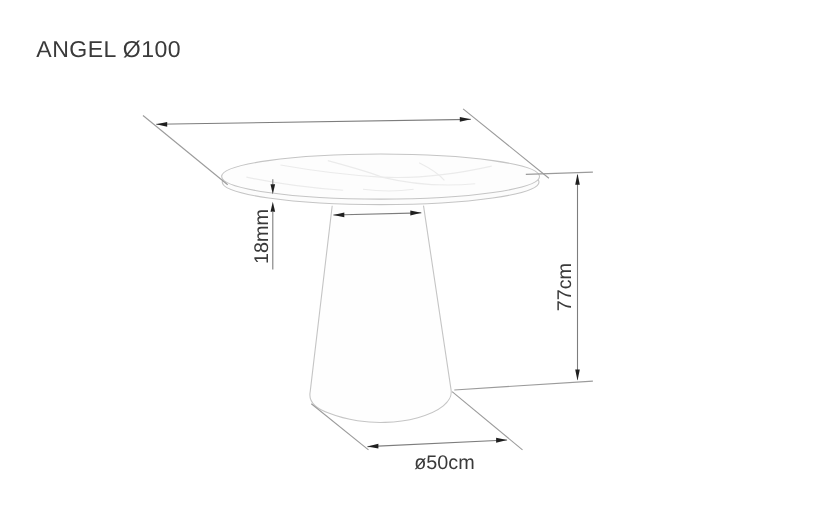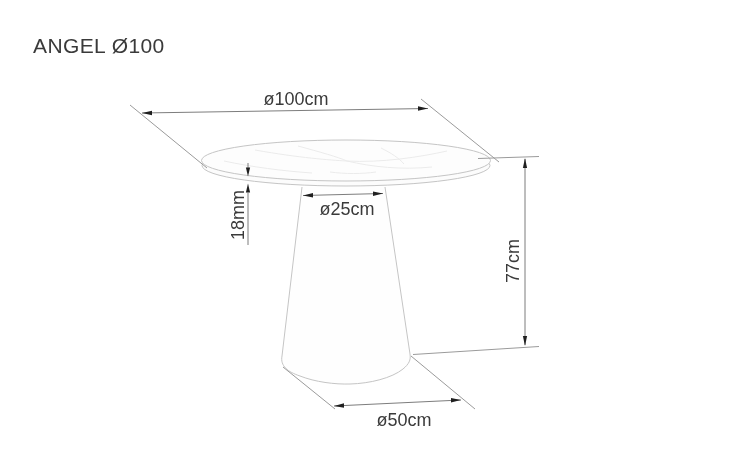--- a/index.html
+++ b/index.html
@@ -120,23 +120,21 @@
 
     <g>
       <line class="ext-line" x1="283" y1="367" x2="335" y2="409"></line>
       <line class="ext-line" x1="411" y1="356" x2="475" y2="409"></line>
       <line class="dim-line" x1="334" y1="406" x2="461" y2="400"></line>
       <polygon class="arrow" points="334,406 344,403.3 344,407.8"></polygon>
       <polygon class="arrow" points="461,400 451,397.9 451,402.4"></polygon>
     </g>
   </svg>
 
-  <div class="dim-label" style="left:246px; top:89px;">ø100cm</div>
 
   <div class="dim-label vertical" style="left:196px; top:205px;">18mm</div>
 
-  <div class="dim-label" style="left:297px; top:199px;">ø25cm</div>
 
   <div class="dim-label vertical" style="left:471px; top:251px;">77cm</div>
 
   <div class="dim-label" style="left:354px; top:410px;text-align:center;">ø50cm</div>
 
 </div>
 
 </body></html>

